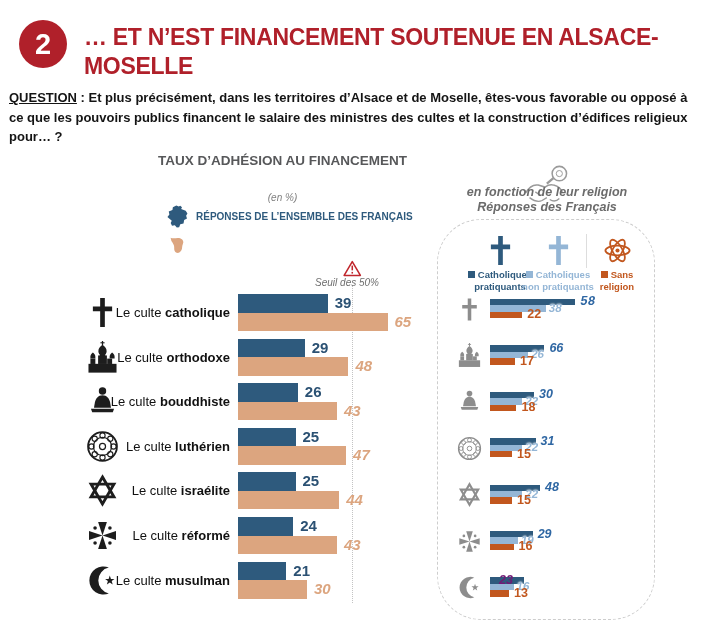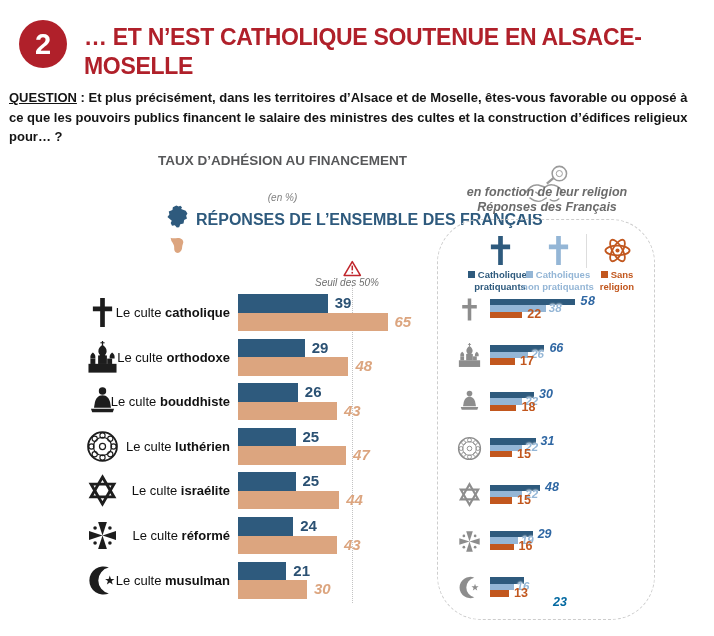--- a/index.html
+++ b/index.html
@@ -10,21 +10,21 @@
   .title{position:absolute;left:84px;top:23px;width:625px;color:#B0202A;font-size:23px;font-weight:bold;line-height:28.5px;letter-spacing:-0.3px}
   .question{position:absolute;left:9px;top:88px;width:690px;margin:0;font-size:13px;font-weight:bold;color:#141414;line-height:19.5px}
   .qlabel{text-decoration:underline}
   .lc-title{position:absolute;left:130px;top:152px;width:305px;text-align:center;font-size:13.5px;font-weight:bold;color:#57585A;line-height:17.5px}
   .lc-unit{position:absolute;left:130px;top:192px;width:305px;text-align:center;font-style:italic;font-size:10px;color:#808080}
   .leg-icon{position:absolute;display:flex;align-items:center;justify-content:center}
   .lc-leg1-icon{left:166px;top:204px;width:24px;height:26px;color:#2E5A7D}
   .lc-leg1-icon svg{height:25px}
   .lc-leg2-icon{left:167px;top:236px;width:22px;height:22px;color:#DCA57F}
   .lc-leg2-icon svg{height:21px}
-  .lc-leg1{position:absolute;left:196px;top:211px;font-size:16px;font-weight:bold;color:#2E5A7D}
+  .lc-leg1{position:absolute;left:196px;top:211px;font-size:10px;font-weight:bold;color:#2E5A7D}
   .lc-leg2{position:absolute;left:196px;top:242px;font-size:11px;font-weight:bold;color:#DCA57F}
   .warn{position:absolute;left:343px;top:260px;width:18px;height:17px}
   .warn svg{height:17px}
   .seuil{position:absolute;left:297px;top:277px;width:82px;text-align:right;font-size:10px;font-style:italic;color:#6e6e6e}
   .thline{position:absolute;left:352px;top:286px;height:317px;width:0;border-left:1.5px dotted #c3c3c3}
   .licon{position:absolute;width:36px;height:37px;display:flex;align-items:center;justify-content:center;color:#1d1d1d}
   .licon svg{height:33px}
   .llabel{position:absolute;width:117px;height:37px;display:flex;align-items:center;justify-content:flex-end;
           font-size:13px;color:#111;white-space:pre}
   .lbar{position:absolute;height:18.5px}
@@ -48,21 +48,21 @@
   .rval{position:absolute;font-size:12.5px;font-weight:bold;line-height:13px}
   .rval.light{font-size:11.5px;text-shadow:0 0 2px #fff,0 0 2px #fff,1px 1px 1px #fff}
 </style>
 </head>
 <body>
 
 <div class="stage" id="stage">
 
   <div class="badge">2</div>
   <div class="title">
-    <div>… ET N’EST CATHOLIQUE SOUTENUE EN ALSACE-MOSELLE</div>
+    <div>… ET N’EST FINANCEMENT SOUTENUE EN ALSACE-MOSELLE</div>
   </div>
 
   <p class="question"><span class="qlabel">QUESTION</span><span> : Et plus précisément, dans les territoires d’Alsace et de Moselle, êtes-vous favorable ou opposé à ce que les pouvoirs publics financent le salaire des ministres des cultes et la construction d’édifices religieux pour… ?</span></p>
 
   <div class="lc-title">
     <div>TAUX D’ADHÉSION AU FINANCEMENT</div>
   </div>
   <div class="lc-unit">(en %)</div>
 
   <div class="leg-icon lc-leg1-icon">
@@ -328,18 +328,18 @@
     <div class="rval light it" style="left: 520.93px; top: 533.9px; color: rgb(148, 182, 214);">19</div>
     <div class="rbar" style="left: 490px; top: 543.8px; width: 23.52px; background: rgb(194, 87, 30);"></div>
     <div class="rval" style="left: 518.52px; top: 540.3px; color: rgb(194, 87, 30);">16</div>
     <div class="ricon" style="left: 452px; top: 570.4px;">
       <svg viewBox="0 0 24 24" fill="currentColor">
         <path d="M16.6 2.6A10.2 10.2 0 1 0 16.6 21.4 9.6 9.6 0 0 1 16.6 2.6Z"></path>
         <polygon points="17.3,8.4 18.15,10.83 20.72,10.89 18.68,12.45 19.42,14.91 17.3,13.45 15.18,14.91 15.92,12.45 13.88,10.89 16.45,10.83"></polygon>
       </svg>
     </div>
     <div class="rbar" style="left: 490px; top: 577.4px; width: 33.81px; background: rgb(46, 90, 125);"></div>
-    <div class="rval it" style="left: 553px; top: 573.9px; color: #0369a1; margin-top: 22px;">23</div>
+    <div class="rval it" style="left: 499px; top: 573.9px; color: #701a75;">23</div>
     <div class="rbar" style="left: 490px; top: 583.8px; width: 23.52px; background: rgb(148, 182, 214);"></div>
     <div class="rval light it" style="left: 516.52px; top: 580.3px; color: rgb(148, 182, 214);">16</div>
     <div class="rbar" style="left: 490px; top: 590.2px; width: 19.11px; background: rgb(194, 87, 30);"></div>
     <div class="rval" style="left: 514.11px; top: 586.7px; color: rgb(194, 87, 30);">13</div>
   </div>
 
 </body></html>

